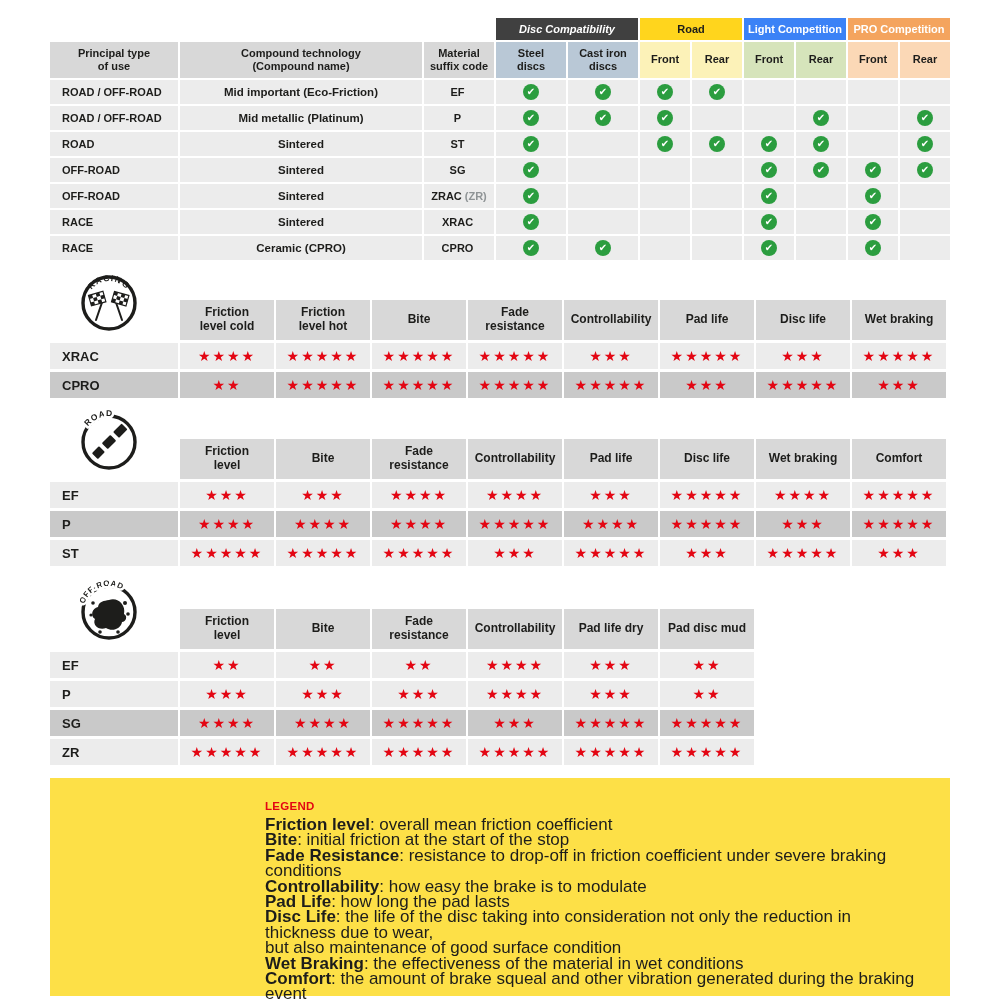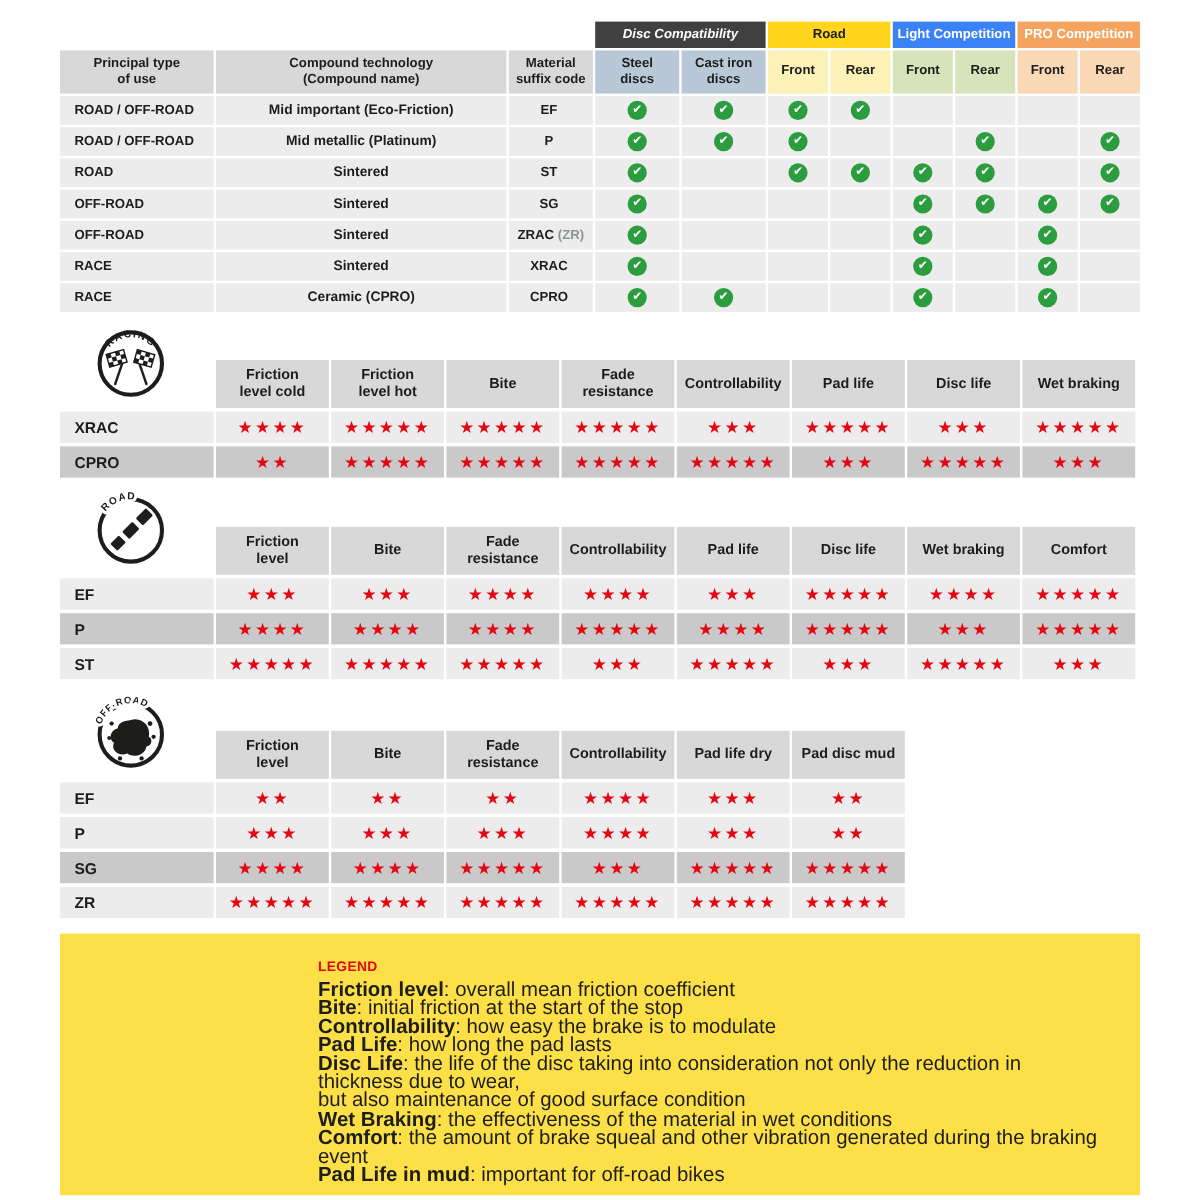--- a/index.html
+++ b/index.html
@@ -447,20 +447,21 @@
       <div class="stars light">★★★★★</div>
       <div class="stars light">★★★★★</div>
       <div class="stars light">★★★★★</div>
     </div>
   </section>
 
   <div class="legend">
     <div class="legend-title">LEGEND</div>
     <div class="legend-line"><span class="term">Friction level</span><span class="desc">: overall mean friction coefficient</span></div>
     <div class="legend-line"><span class="term">Bite</span><span class="desc">: initial friction at the start of the stop</span></div>
+    <div class="legend-line"><span class="term">Fade Resistance</span><span class="desc">: resistance to drop-off in friction coefficient under severe braking conditions</span></div>
     <div class="legend-line"><span class="term">Controllability</span><span class="desc">: how easy the brake is to modulate</span></div>
     <div class="legend-line"><span class="term">Pad Life</span><span class="desc">: how long the pad lasts</span></div>
     <div class="legend-line"><span class="term">Disc Life</span><span class="desc">: the life of the disc taking into consideration not only the reduction in thickness due to wear,</span></div>
     <div class="legend-line"><span class="term"></span><span class="desc">but also maintenance of good surface condition</span></div>
     <div class="legend-line"><span class="term">Wet Braking</span><span class="desc">: the effectiveness of the material in wet conditions</span></div>
     <div class="legend-line"><span class="term">Comfort</span><span class="desc">: the amount of brake squeal and other vibration generated during the braking event</span></div>
     <div class="legend-line"><span class="term">Pad Life in mud</span><span class="desc">: important for off-road bikes</span></div>
   </div>
 
 </div>

